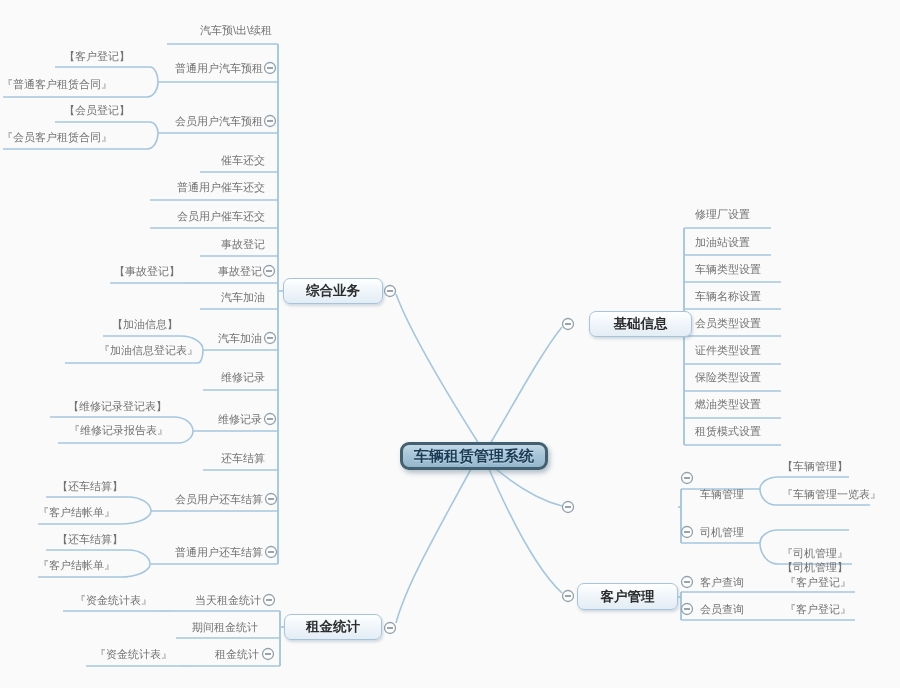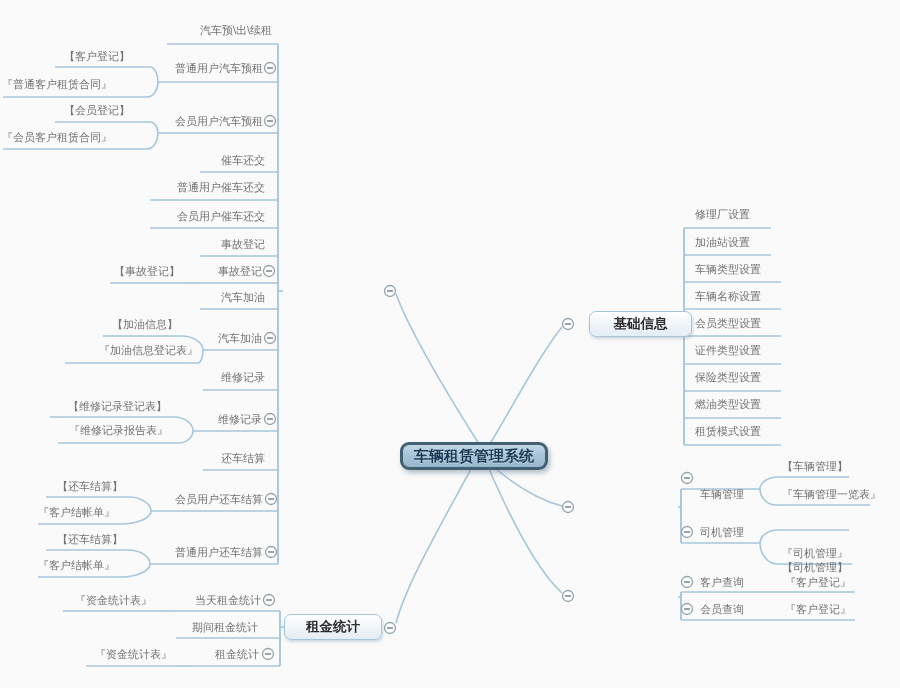--- a/index.html
+++ b/index.html
@@ -194,20 +194,21 @@
         <circle cx="687" cy="582" r="5.5"></circle>
         <line x1="684" x2="690" y1="582" y2="582"></line>
       </g>
       <path d="M 681 620 L 855 620" class="edge"></path>
       <g class="minus">
         <circle cx="687" cy="609" r="5.5"></circle>
         <line x1="684" x2="690" y1="609" y2="609"></line>
       </g>
     </svg>
   <div id="node-layer">
+      <div class="branch-box" style="left: 283px; top: 278px; width: 100px; height: 26px;">综合业务</div>
       <div class="label" style="left: 272px; top: 30px; transform: translate(-100%, -50%);">汽车预\出\续租</div>
       <div class="label" style="left: 263px; top: 68px; transform: translate(-100%, -50%);">普通用户汽车预租</div>
       <div class="label" style="left: 130px; top: 56px; transform: translate(-100%, -50%);">【客户登记】</div>
       <div class="label" style="left: 112px; top: 84px; transform: translate(-100%, -50%);">『普通客户租赁合同』</div>
       <div class="label" style="left: 263px; top: 121px; transform: translate(-100%, -50%);">会员用户汽车预租</div>
       <div class="label" style="left: 130px; top: 110px; transform: translate(-100%, -50%);">【会员登记】</div>
       <div class="label" style="left: 112px; top: 137px; transform: translate(-100%, -50%);">『会员客户租赁合同』</div>
       <div class="label" style="left: 265px; top: 160px; transform: translate(-100%, -50%);">催车还交</div>
       <div class="label" style="left: 265px; top: 188px; transform: translate(-100%, -50%); font-family: Liberation Mono, monospace;">普通用户催车还交</div>
       <div class="label" style="left: 265px; top: 216px; transform: translate(-100%, -50%);">会员用户催车还交</div>
@@ -244,19 +245,20 @@
       <div class="label" style="left: 695px; top: 350px; transform: translate(0px, -50%);">证件类型设置</div>
       <div class="label" style="left: 695px; top: 377px; transform: translate(0px, -50%);">保险类型设置</div>
       <div class="label" style="left: 695px; top: 404px; transform: translate(0px, -50%);">燃油类型设置</div>
       <div class="label" style="left: 695px; top: 431px; transform: translate(0px, -50%);">租赁模式设置</div>
       <div class="label" style="left: 700px; top: 478px; transform: translate(0px, -50%); margin-top: 16px;">车辆管理</div>
       <div class="label" style="left: 782px; top: 466px; transform: translate(0px, -50%);">【车辆管理】</div>
       <div class="label" style="left: 782px; top: 494px; transform: translate(0px, -50%);">『车辆管理一览表』</div>
       <div class="label" style="left: 700px; top: 532px; transform: translate(0px, -50%);">司机管理</div>
       <div class="label" style="left: 782px; top: 519px; transform: translate(0px, -50%); margin-top: 48px;">【司机管理】</div>
       <div class="label" style="left: 782px; top: 553px; transform: translate(0px, -50%);">『司机管理』</div>
+      <div class="branch-box" style="left: 577px; top: 583px; width: 101px; height: 27px;">客户管理</div>
       <div class="label" style="left: 700px; top: 582px; transform: translate(0px, -50%);">客户查询</div>
       <div class="label" style="left: 785px; top: 582px; transform: translate(0px, -50%);">『客户登记』</div>
       <div class="label" style="left: 700px; top: 609px; transform: translate(0px, -50%);">会员查询</div>
       <div class="label" style="left: 785px; top: 609px; transform: translate(0px, -50%);">『客户登记』</div>
     </div>
   <div class="center-topic">车辆租赁管理系统</div>
 </div>
 
 </body></html>

